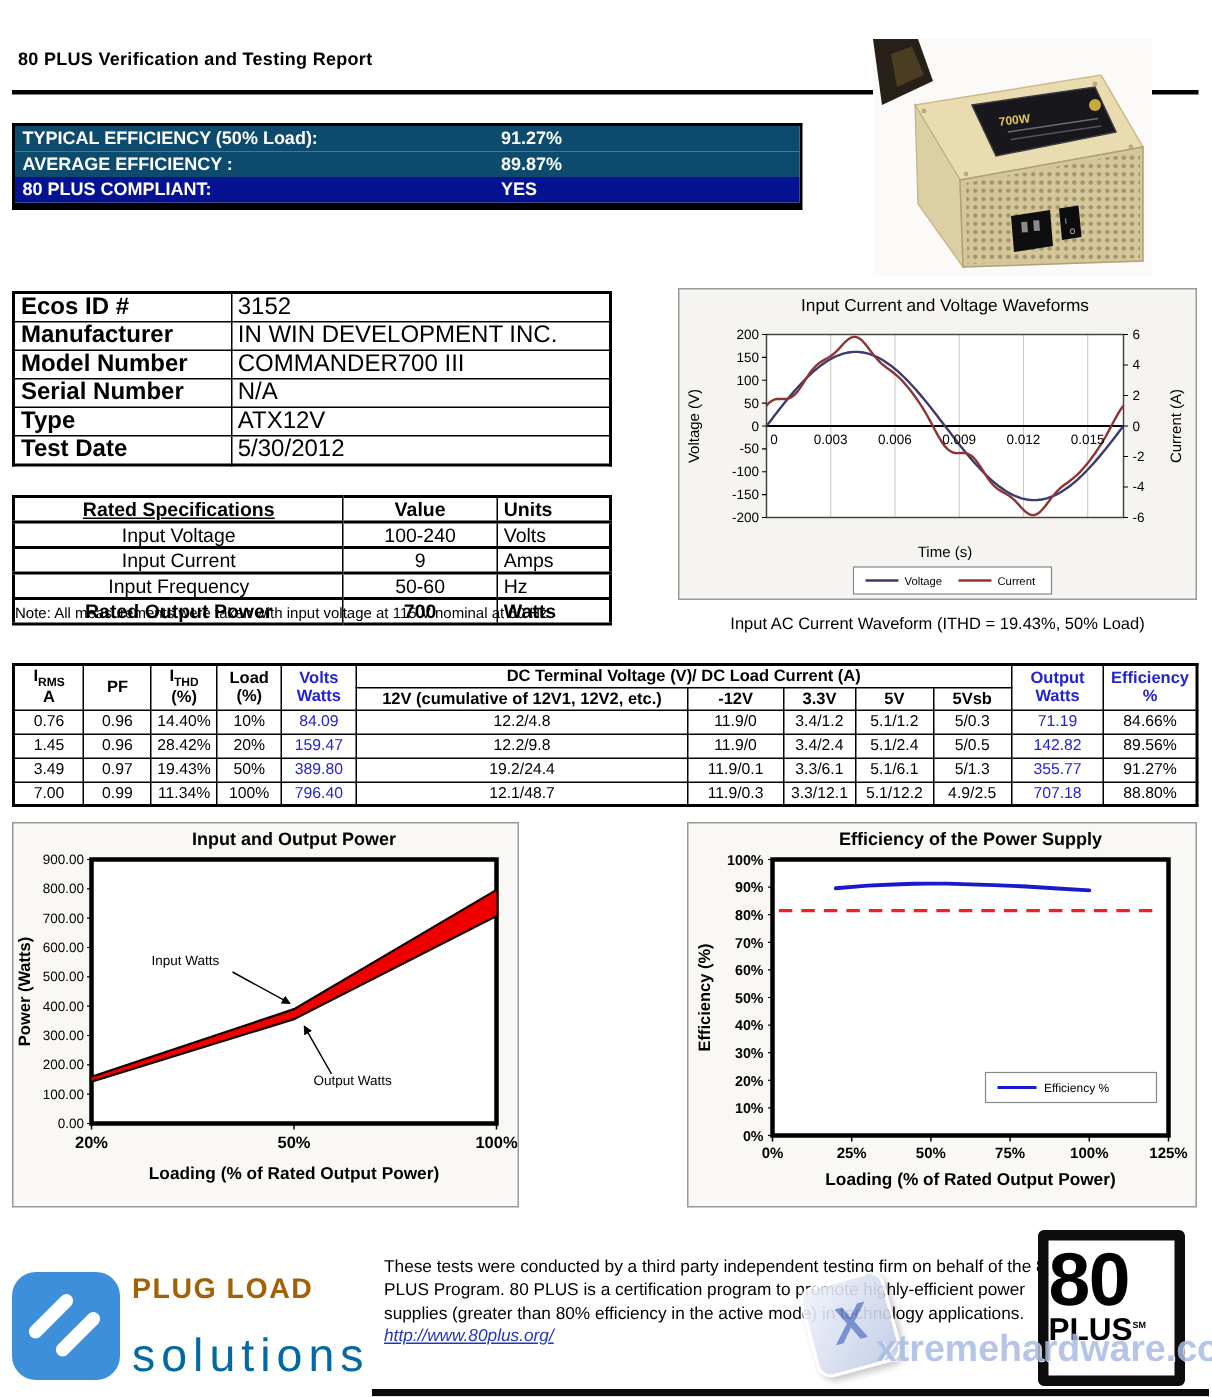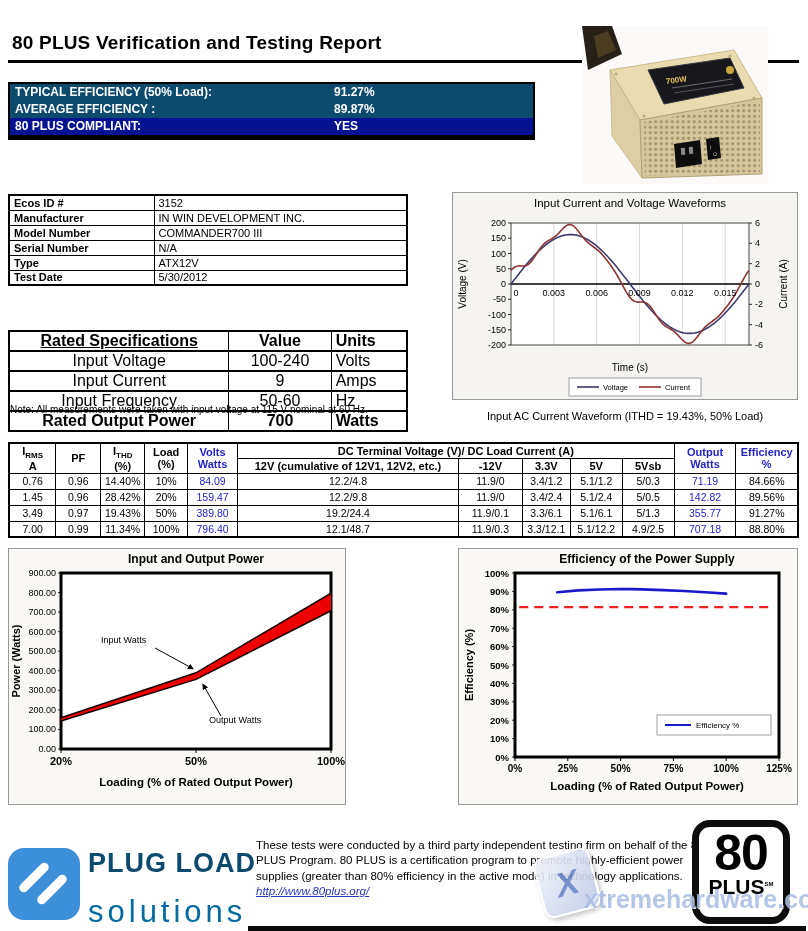--- a/index.html
+++ b/index.html
@@ -3,44 +3,44 @@
 <meta charset="utf-8">
 <style>
   * { margin:0; padding:0; box-sizing:border-box; }
   html,body { background:#fff; }
   body { font-family:"Liberation Sans", sans-serif; color:#000; }
   #page { position:relative; width:808px; height:931px; background:#fff; overflow:hidden; margin:0 auto; }
 
   .abs { position:absolute; }
 
   
-  #page-title { left:12px; top:32px; font-size:19px; font-weight:bold; letter-spacing:.2px; }
+  #page-title { left:12px; top:32px; font-size:12px; font-weight:bold; letter-spacing:.2px; }
   #title-rule { left:8px; top:60px; width:791px; height:3px; background:#000; }
 
   
   #summary { left:8px; top:82px; width:527px; border:2px solid #000; border-bottom:5px solid #000; }
   .sum-row { position:relative; height:17px; background:#0c4a6e; color:#fff; font-size:12px; font-weight:bold; line-height:17px; padding-left:5px; }
   .sum-row.dark { background:#051292; }
   .sum-val { position:absolute; left:324px; top:0; }
 
   
   #photo { left:582px; top:26px; width:186px; height:158px; background:#fbfaf9; }
 
   
   table { border-collapse:collapse; }
-  #info-table { left:8px; top:194px; width:400px; font-size:11px; border:2px solid #000; }
+  #info-table { left:8px; top:194px; width:400px; font-size:16px; border:2px solid #000; }
   #info-table th, #info-table td { border:1px solid #000; height:15px; padding:0 4px; text-align:left; }
   #info-table th { width:145px; font-weight:bold; }
 
   
   #wave-box { left:452px; top:192px; width:346px; height:208px; background:#F6F4F0; border:1px solid #999; }
   #wave-caption { left:452px; top:410px; width:346px; text-align:center; font-size:11px; }
 
   
-  #spec-table { left:8px; top:330px; width:400px; font-size:16px; border:2px solid #000; }
+  #spec-table { left:8px; top:330px; width:400px; font-size:13px; border:2px solid #000; }
   #spec-table th, #spec-table td { border:1px solid #000; border-top-width:2px; border-bottom-width:2px; height:16px; padding:0 4px; text-align:center; }
   #spec-table th { font-weight:bold; }
   #spec-table .units { text-align:left; }
   #spec-table tbody tr:last-child td { font-weight:bold; }
   #spec-table th.rs-head { text-decoration:underline; }
   #spec-note { left:10px; top:404px; font-size:10px; }
 
   
   #load-table { left:8px; top:442px; width:791px; font-size:10.5px; border:2px solid #000; }
   #load-table th, #load-table td { border:1px solid #000; text-align:center; padding:0 2px; }
@@ -52,27 +52,27 @@
   #power-box { left:8px; top:548px; width:338px; height:257px; background:#FAF8F5; border:1px solid #999;text-align:center; }
   #eff-box { left:458px; top:548px; width:340px; height:257px; background:#FAF8F5; border:1px solid #999; }
   svg { font-family:inherit; display:block; }
 
   
   #plug-icon { left:8px; top:848px; width:72px; height:72px; background:#3D8FD9; border-radius:16px; }
   .prong { position:absolute; width:38px; height:9px; background:#fff; border-radius:5px; transform:rotate(-45deg); }
   .prong.p1 { left:7px; top:25px; }
   .prong.p2 { left:25px; top:37px; }
   #plug-text { left:88px; top:850px; line-height:1; }
-  #plug-line1 { font-size:27px; font-weight:bold; color:#0c4a6e; letter-spacing:1px; }
+  #plug-line1 { font-size:19px; font-weight:bold; color:#a16207; letter-spacing:1px; }
   #plug-line2 { font-size:31px; font-weight:300; color:#0369a1; letter-spacing:4px; margin-top:19px; }
 
   #footer-text { left:256px; top:838px; width:452px; font-size:11.5px; line-height:1.33; }
   #footer-link { font-style:italic; color:#2336b8; text-decoration:underline; }
 
-  #badge { left:692px; top:820px; width:98px; height:104px; background:#fff; border:7px solid #0d0d0d; border-radius:18px; text-align:center; }
+  #badge { left:692px; top:820px; width:98px; height:104px; background:#fff; border:7px solid #0d0d0d; border-radius:4px; text-align:left; }
   #badge-top { font-size:50px; font-weight:800; line-height:.92; letter-spacing:-1px; margin-top:3px; }
   #badge-bottom { font-size:21px; font-weight:800; letter-spacing:0; margin-top:-1px; }
   #badge-mark { font-size:6px; vertical-align:super; }
 
   
   #watermark { left:532px; top:848px; width:276px; height:80px; z-index:9; pointer-events:none; }
   #wm-tile { position:absolute; left:6px; top:4px; width:58px; height:62px; transform:rotate(-15deg);
              background:linear-gradient(135deg,#f0f3fa,#bfcae6); border:2px solid #fff; border-radius:10px;
              box-shadow:2px 3px 5px rgba(0,0,0,.25); opacity:.9; text-align:center; }
   #wm-x { font-size:34px; font-weight:bold; font-style:italic; color:#6b85cc; line-height:58px; }

